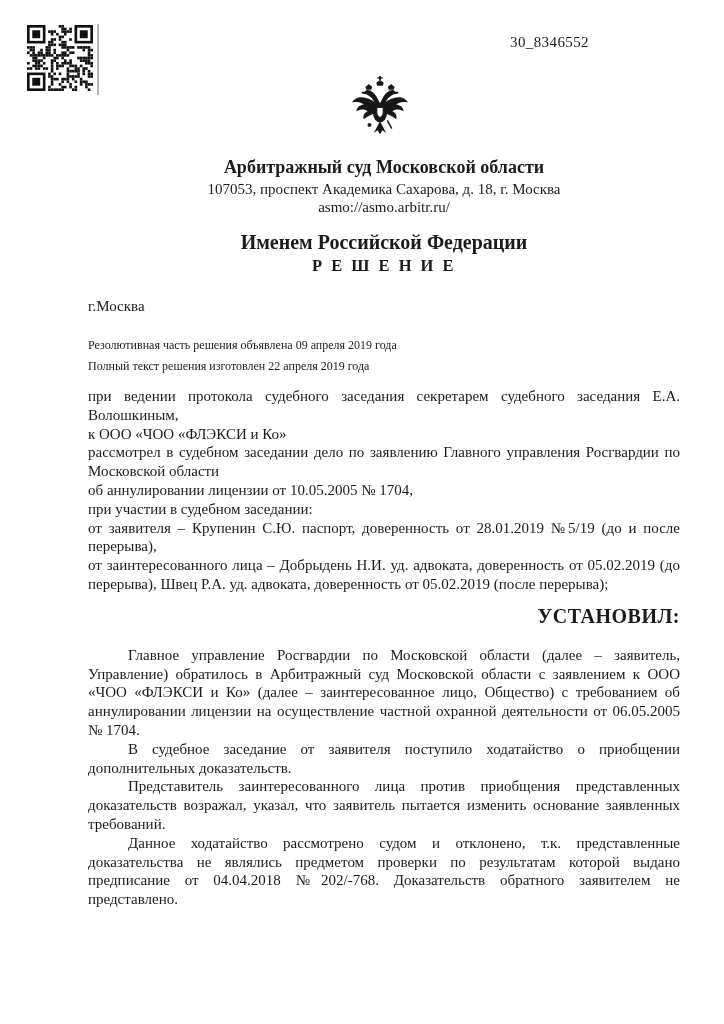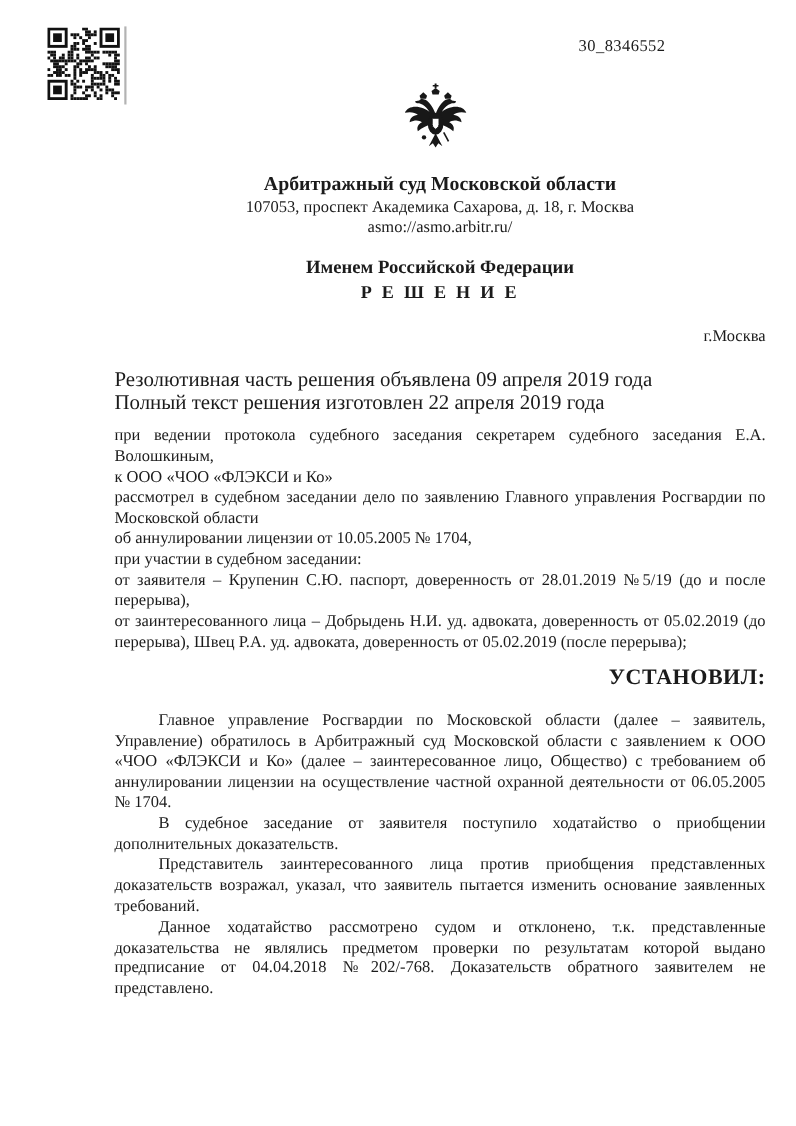--- a/index.html
+++ b/index.html
@@ -2,42 +2,42 @@
 <html lang="ru"><head>
 <meta charset="utf-8">
 <style>
   html,body{margin:0;padding:0;}
   body{
     width:724px;height:1024px;background:#ffffff;
     font-family:"Liberation Serif","DejaVu Serif",serif;
     color:#1b1b1b;position:relative;overflow:hidden;
     -webkit-font-smoothing:antialiased;
   }
-  .page{position:relative;width:660px;height:1024px;background:#fff;margin-left:16px;}
+  .page{position:relative;width:660px;height:1024px;background:#fff;}
 
   .qr{position:absolute;left:27px;top:25px;width:66px;height:66px;}
   .qr-sep{position:absolute;left:97px;top:24px;width:2px;height:71px;background:#b3b3b3;}
   .doc-number{position:absolute;top:34px;right:71px;font-size:15px;letter-spacing:.4px;}
 
   .emblem{position:absolute;left:349px;top:72px;width:62px;height:76px;}
 
   .content{position:absolute;left:88px;top:156px;width:592px;}
 
   .court-name{font-size:18px;font-weight:bold;text-align:center;line-height:22px;}
   .court-address{font-size:15px;text-align:center;line-height:18px;margin-top:2px;}
   .court-url{font-size:15px;text-align:center;line-height:18px;}
 
   .title-block{margin-top:16px;text-align:center;}
-  .title-line1{font-size:17px;font-weight:bold;line-height:21px;}
+  .title-line1{font-size:20px;font-weight:bold;line-height:21px;}
   .title-line2{font-size:16.5px;font-weight:bold;line-height:21px;letter-spacing:2.5px;margin-top:2px;}
 
-  .meta{margin-top:20px;font-size:15px;line-height:21px;text-align:right;}
+  .meta{margin-top:20px;font-size:15px;line-height:21px;}
   .meta-row{display:flex;justify-content:space-between;}
 
-  .resolutive{margin-top:18px;font-size:19px;line-height:21px;}
+  .resolutive{margin-top:18px;font-size:12px;line-height:21px;}
 
   .intro{margin-top:10px;}
   .intro p, .bodytext p{
     margin:0;font-size:15px;line-height:18.8px;text-align:justify;
   }
   .intro p.first{text-indent:38px;}
 
   .section-heading{
     margin:11px 0 18px 0;text-align:right;
     font-size:20px;font-weight:bold;letter-spacing:.5px;

